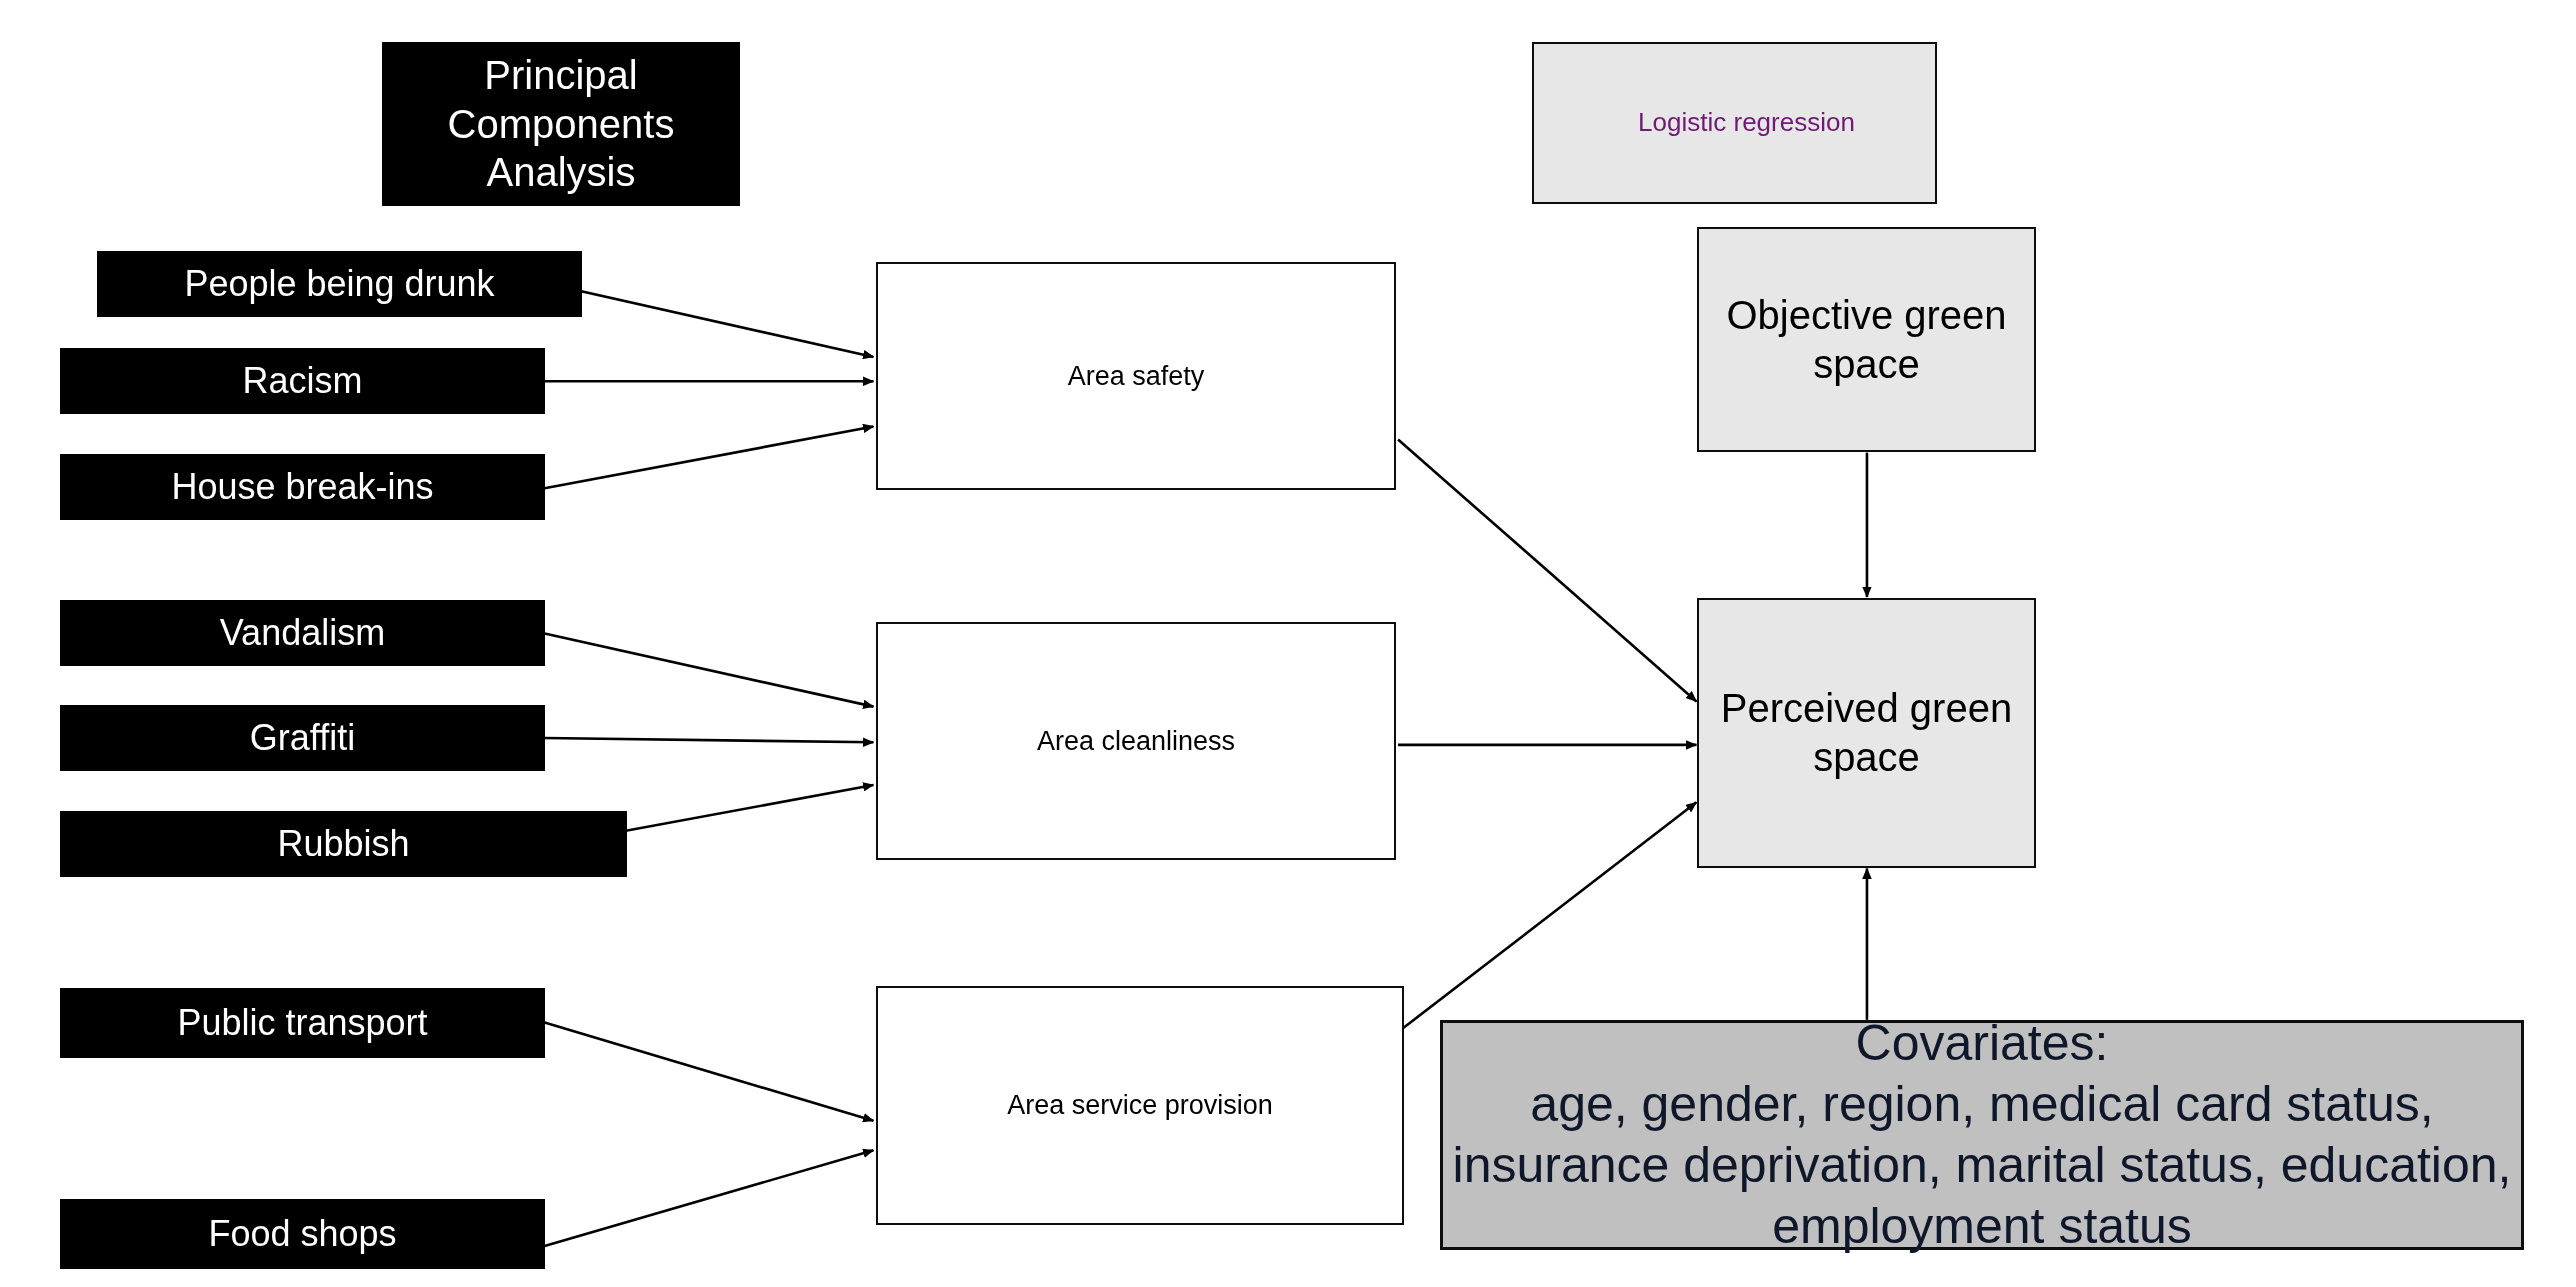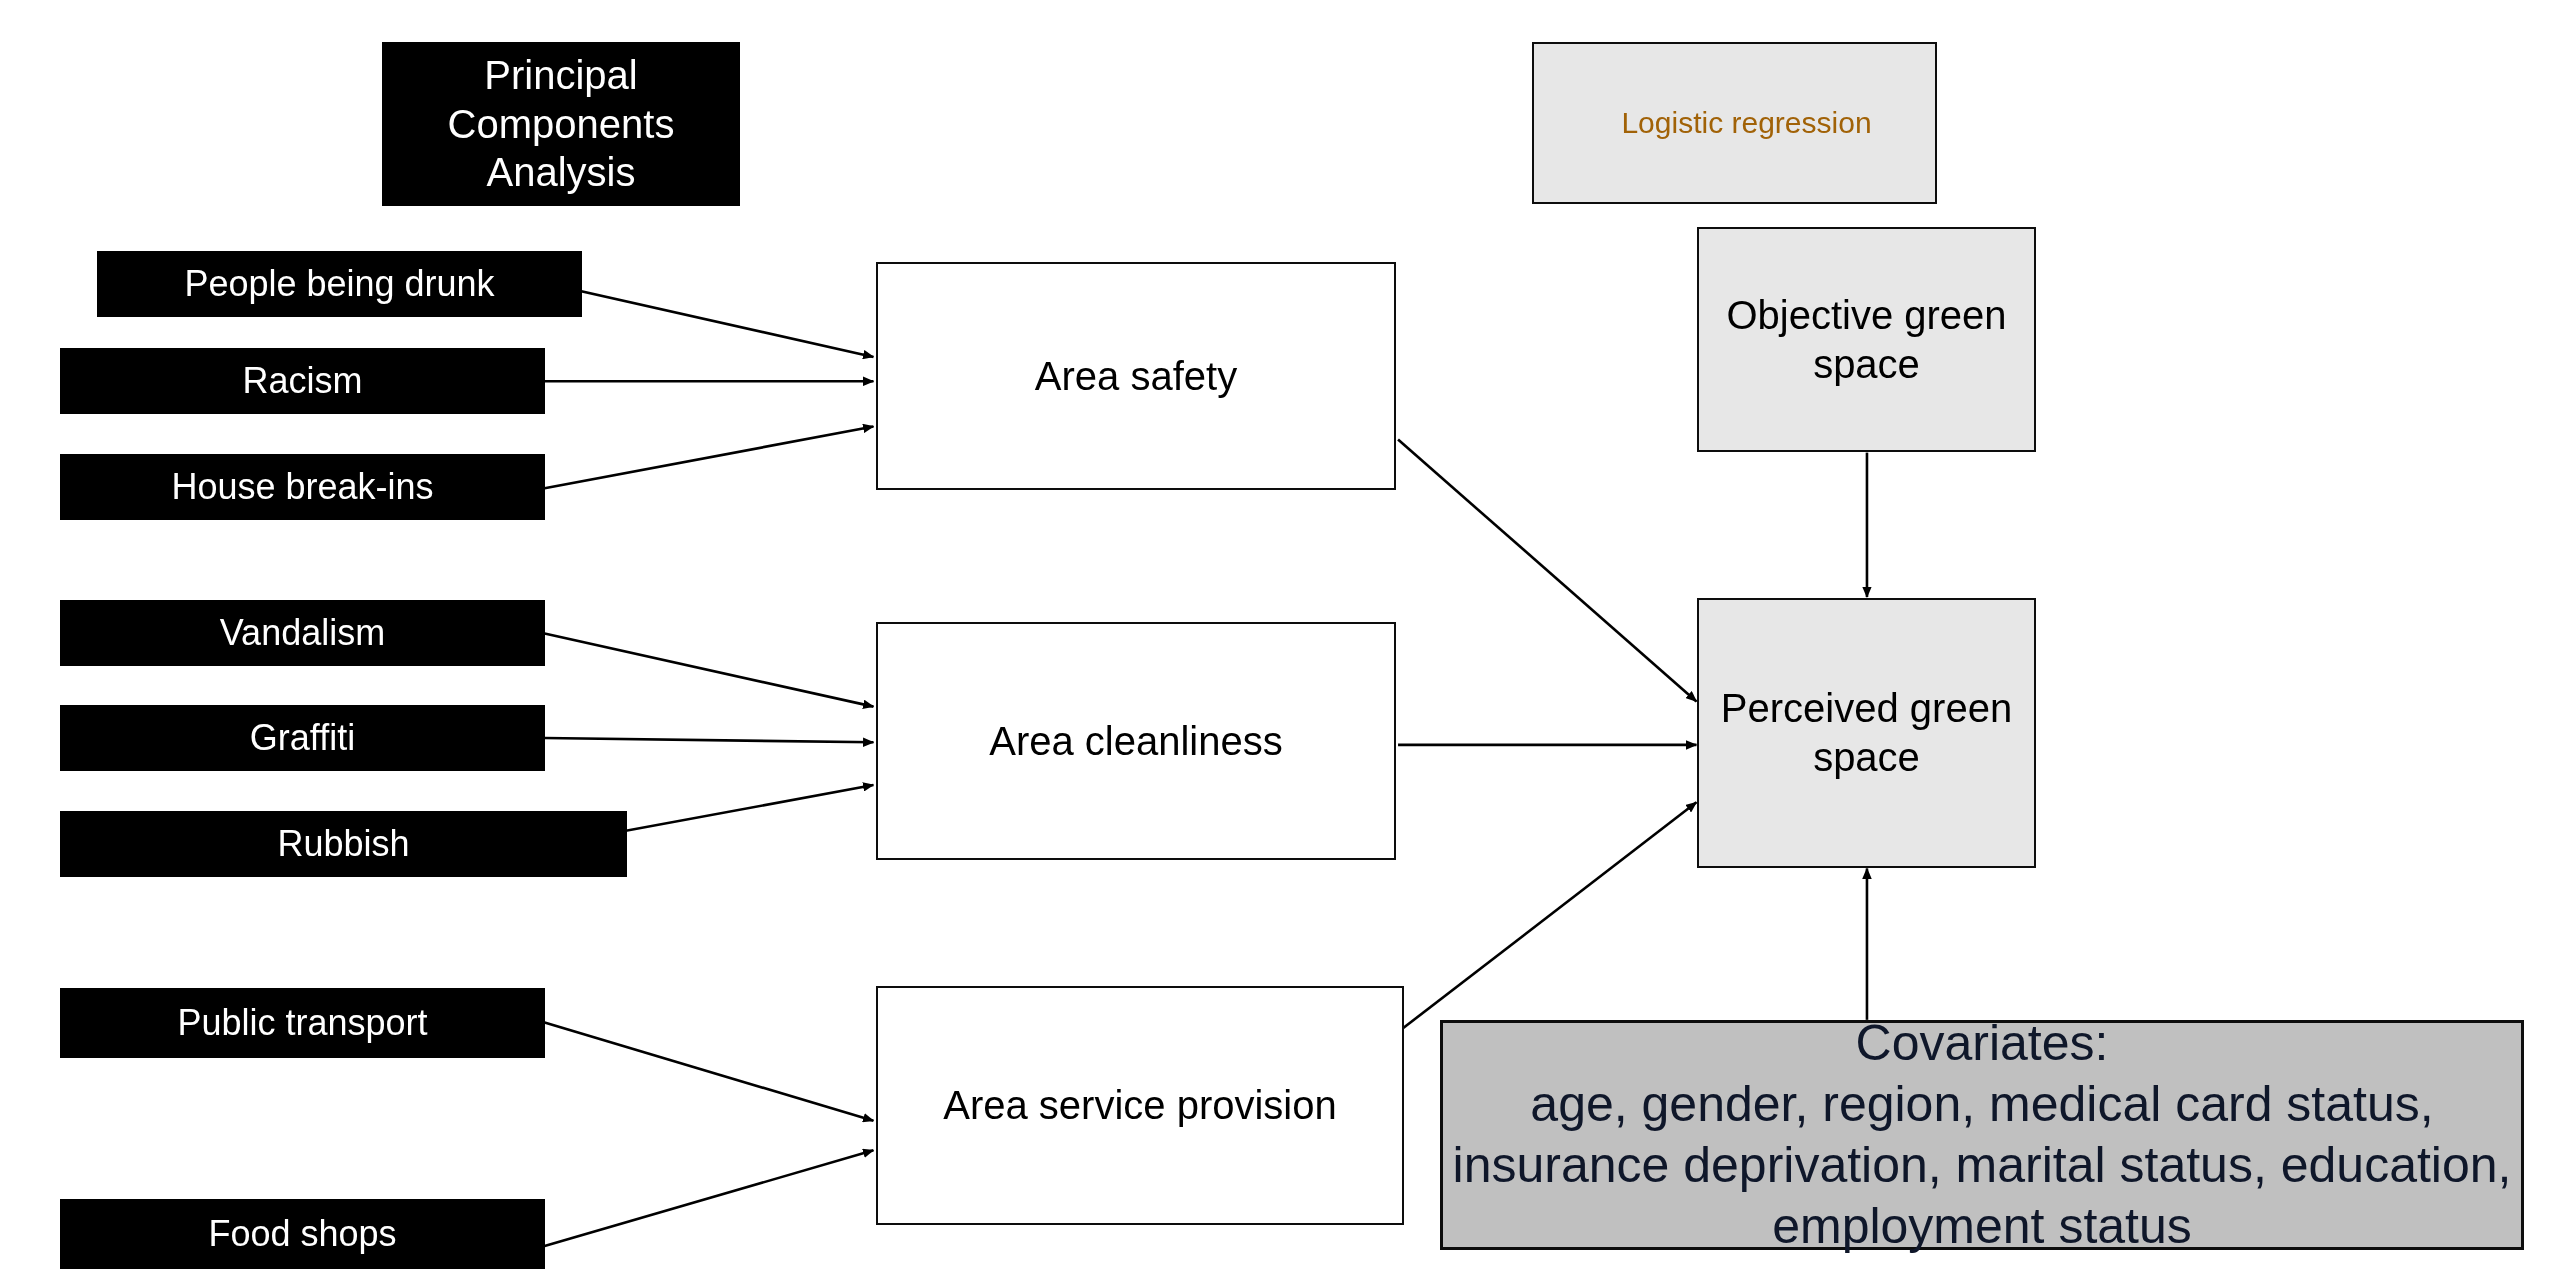--- a/index.html
+++ b/index.html
@@ -34,31 +34,31 @@
   }
   
   .banner-black {
     background: #000000;
     color: #ffffff;
     font-size: 40px;
   }
   
   .banner-grey {
     background: #e7e7e7;
-    color: #a16207;
+    color: #701a75;
     border: 2.6px solid #0d0d0d;
-    font-size: 30px;
+    font-size: 26px;
     padding-left: 24px;
   }
   
   .box-white {
     background: #ffffff;
     color: #000000;
     border: 2.6px solid #0d0d0d;
-    font-size: 40px;
+    font-size: 27px;
   }
   
   .box-grey {
     background: #e7e7e7;
     color: #000000;
     border: 2.6px solid #0d0d0d;
     font-size: 40px;
   }
   
   .box-dark {

